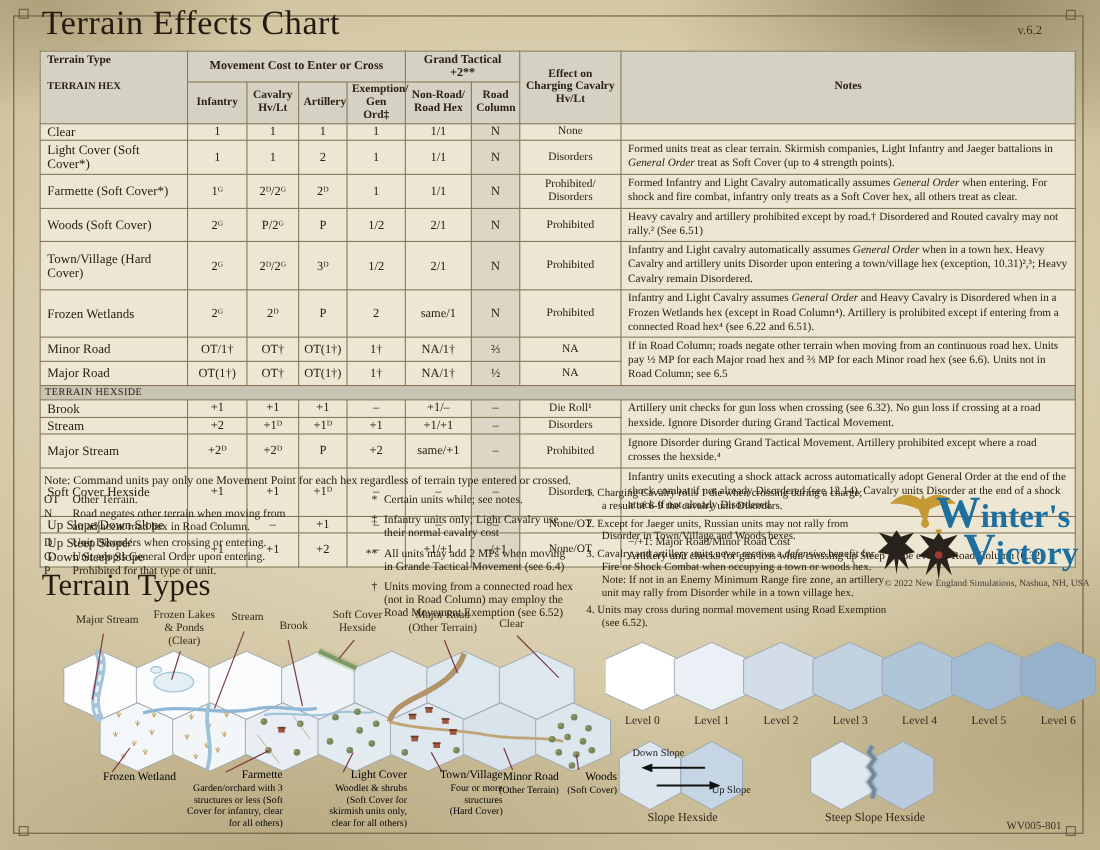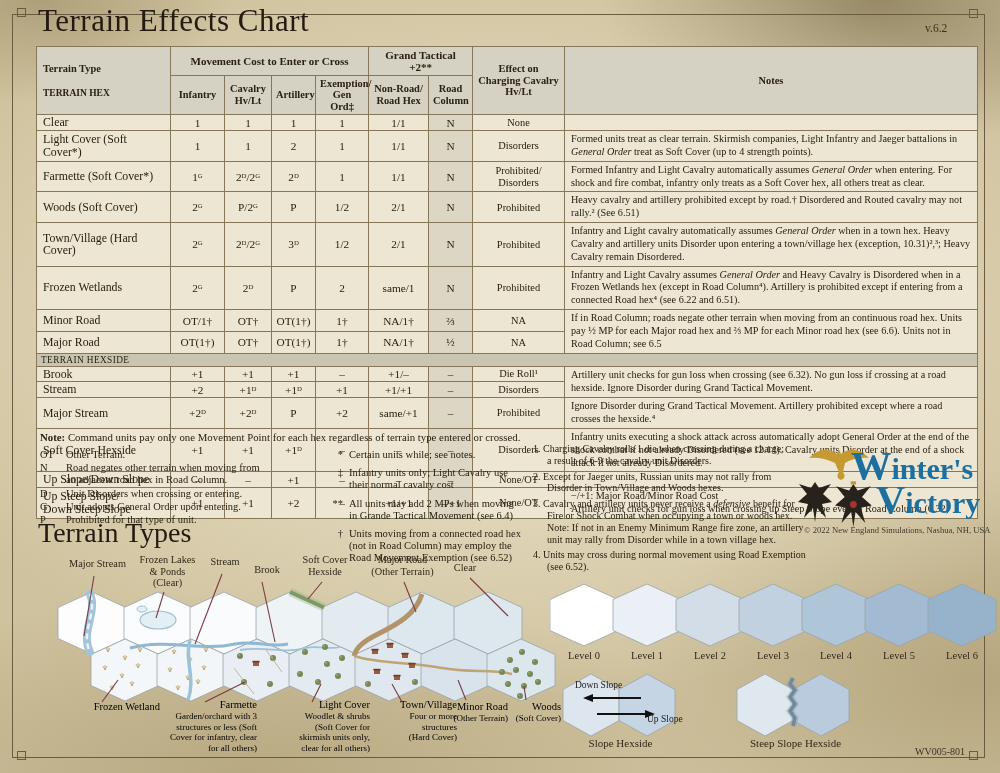--- a/index.html
+++ b/index.html
@@ -18,32 +18,32 @@
     radial-gradient(520px 300px at 98% 88%, rgba(150,132,88,.45), rgba(150,132,88,0) 70%),
     radial-gradient(700px 260px at 25% 100%, rgba(146,128,84,.38), rgba(146,128,84,0) 70%);
 }
 .frame{position:absolute;left:12px;top:14px;width:973px;height:744px;border:1px solid var(--frame)}
 .corner{position:absolute;width:9px;height:9px;border:1px solid var(--frame);background:rgba(0,0,0,0)}
 .title{position:absolute;left:38px;top:6px;font-size:31px;line-height:.95;letter-spacing:.5px;color:#241a10}
 .version{position:absolute;left:925px;top:22px;width:52px;font-size:11.5px;color:#3a3022}
 #tec{position:absolute;left:36px;top:46px;width:941px;border-collapse:collapse;background:var(--table-bg);table-layout:fixed}
 #tec td{border:1px solid var(--tborder);padding:1px 4px;vertical-align:middle}
 #tec .h{background:var(--header-bg);font-weight:bold;text-align:center;font-size:10.4px;line-height:1.12;white-space:pre-line}
-#tec .h0{text-align:left;vertical-align:top;padding:16px 6px}
+#tec .h0{text-align:left;vertical-align:top;padding:2px 6px}
 #tec .h0 .b{font-size:9.5px;margin-top:13px}
 #tec .gh{font-size:11px}
 .name{font-size:11.8px;padding-left:6px!important;white-space:pre-line;line-height:1.08}
 .c{text-align:center;font-size:11.3px}
 .road{background:var(--road-bg)}
 .chg{text-align:center;font-size:10.4px;white-space:pre-line;line-height:1.1}
 .note{font-size:10.2px;line-height:1.26;padding:2px 6px!important;white-space:pre-line;vertical-align:middle}
 .band td{background:var(--band-bg);font-size:9.3px;font-weight:normal;letter-spacing:.4px;padding:1px 6px}
 em{font-style:italic}
 .cmdnote{position:absolute;left:40px;top:431px;width:680px;font-size:10.8px}
-.cmdnote .lab{font-weight:bold}
+.cmdnote .lab{font-weight:normal}
 .abbr{position:absolute;left:40px;top:449px;width:292px;font-size:10.5px}
 .abbr .row{display:flex;margin-bottom:1px}
 .abbr .code{width:26px;flex:none}
 .abbr .tx{white-space:pre-line;line-height:1.16}
 .syms{position:absolute;left:327px;top:449px;width:210px;font-size:10.5px}
 .syms .row{display:flex;margin-bottom:6px}
 .syms .mk{width:16px;flex:none;text-align:right;margin-right:6px}
 .syms .tx{white-space:pre-line;line-height:1.16}
 .nums{position:absolute;left:533px;top:443px;width:285px;font-size:10px}
 .nums .it{padding-left:14px;text-indent:-14px;white-space:pre-line;line-height:1.18;margin-bottom:4px}

